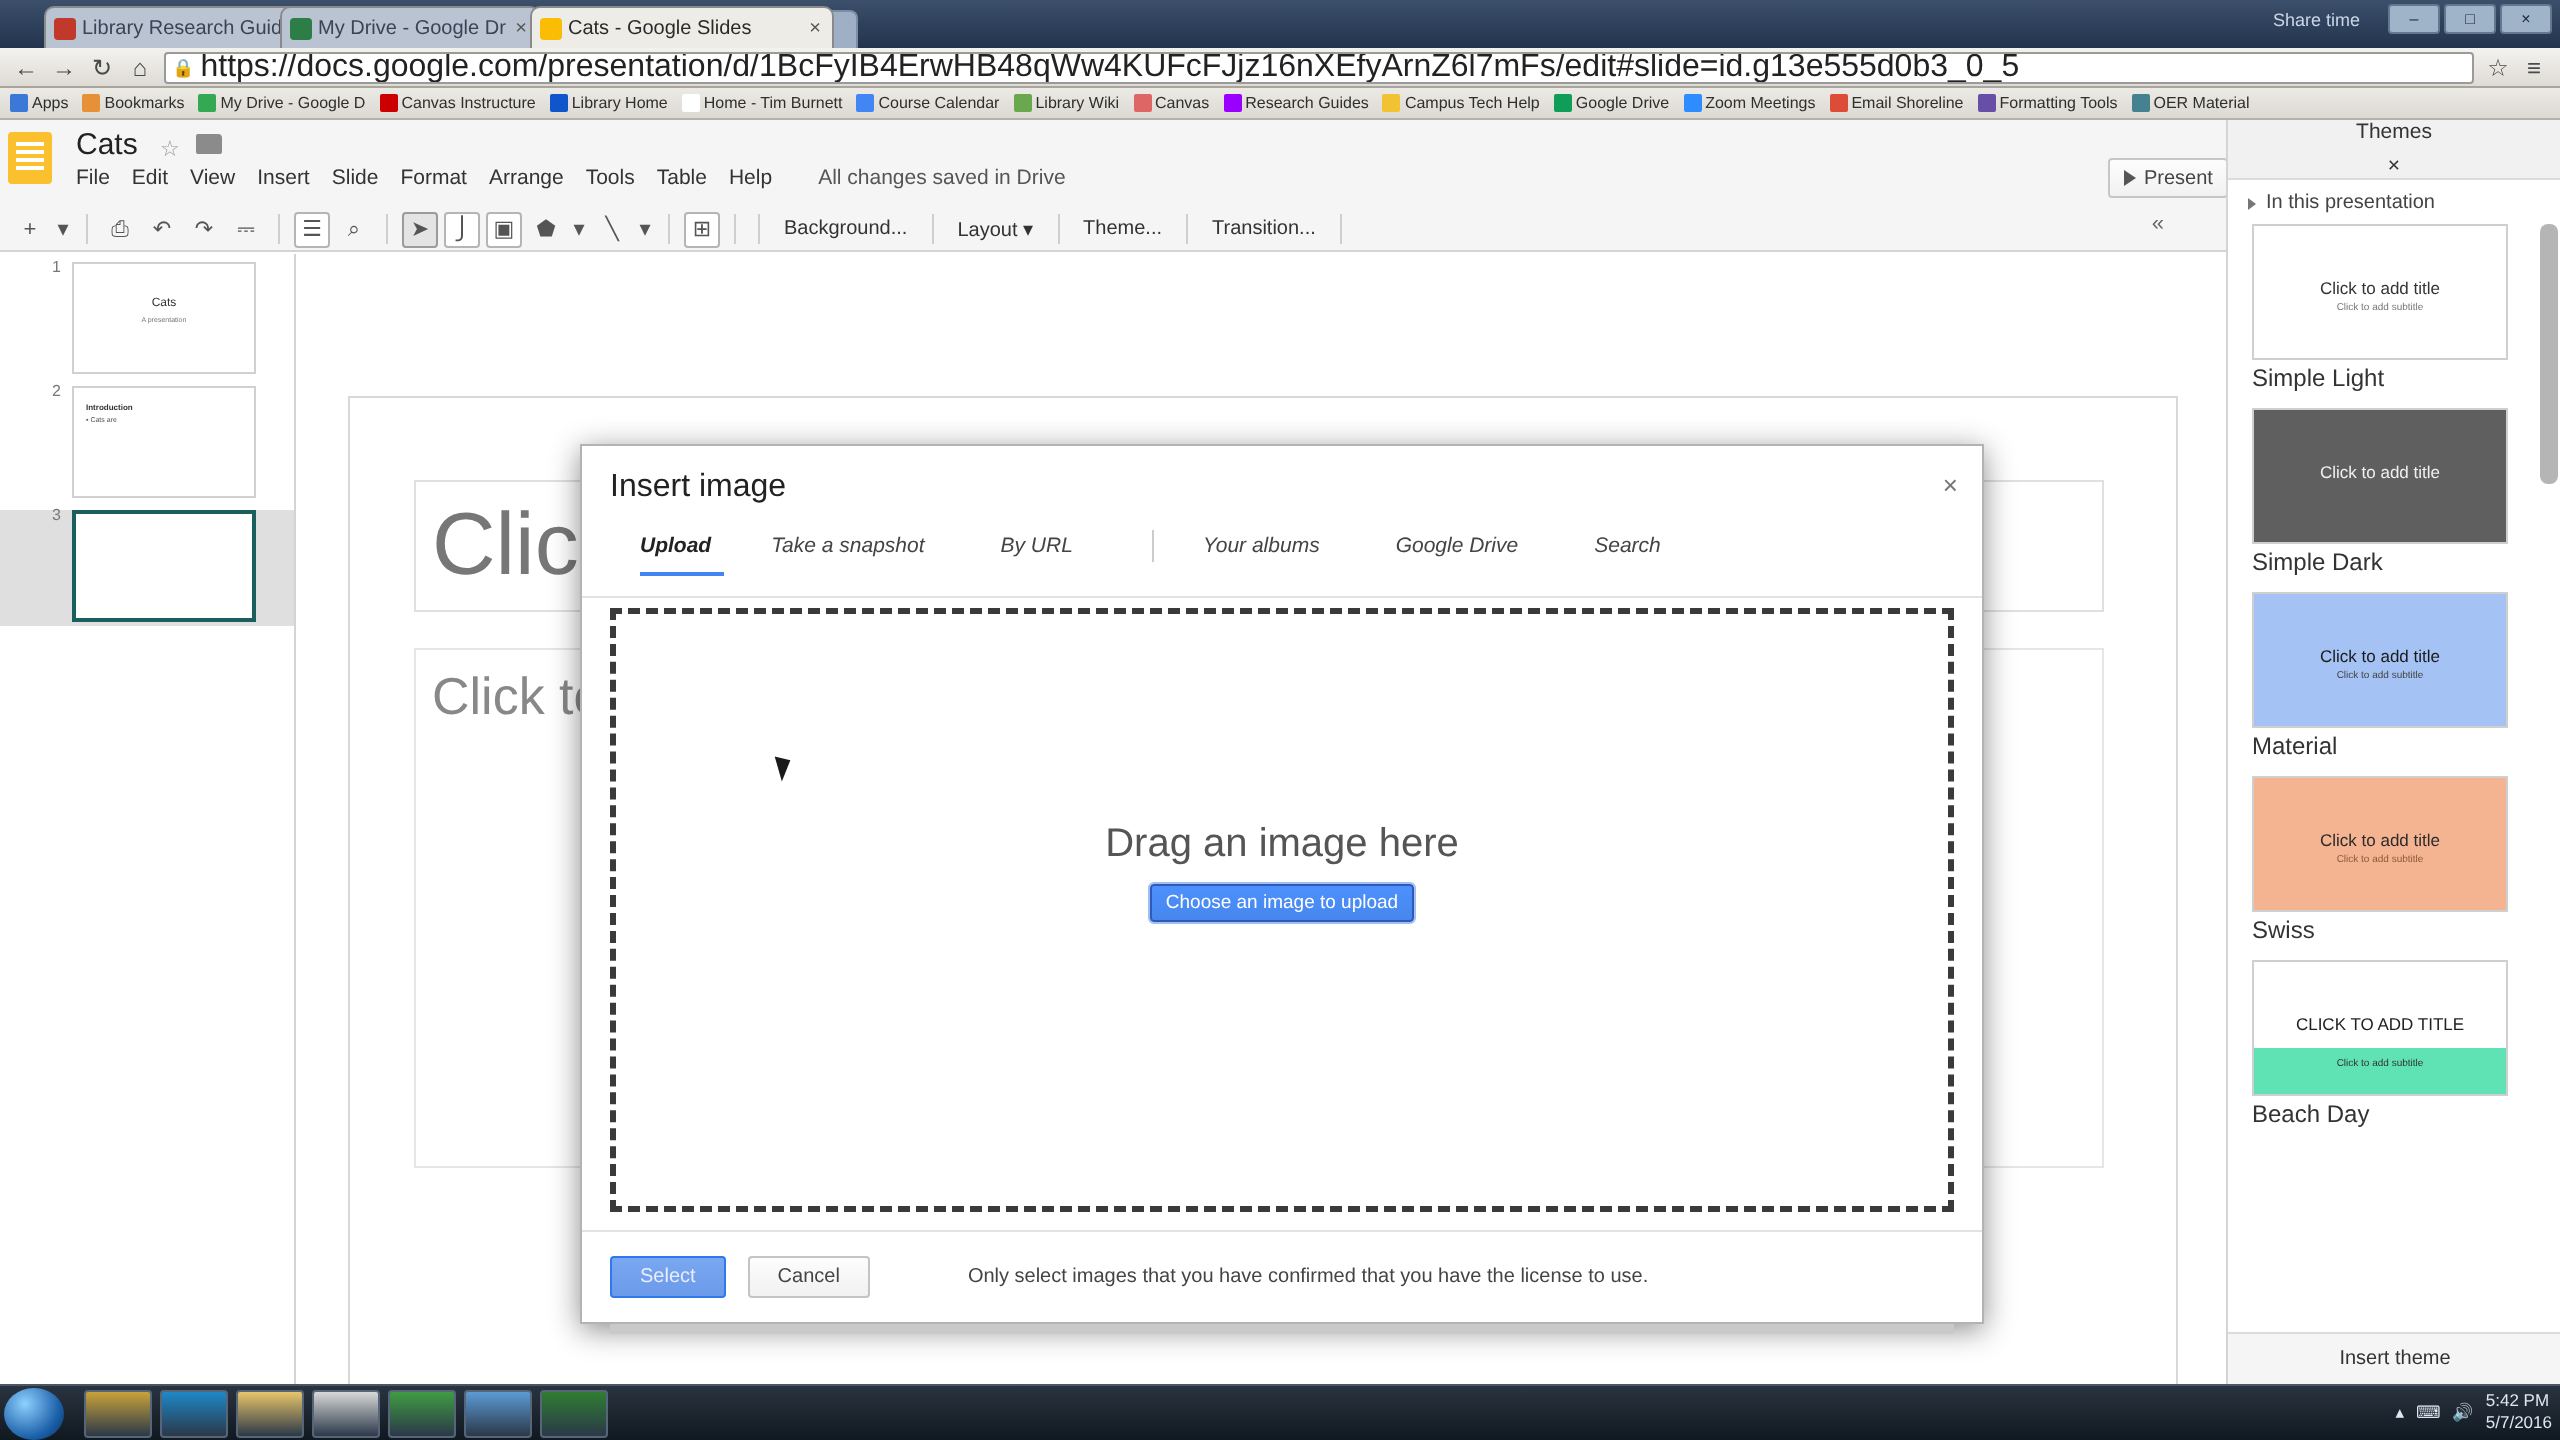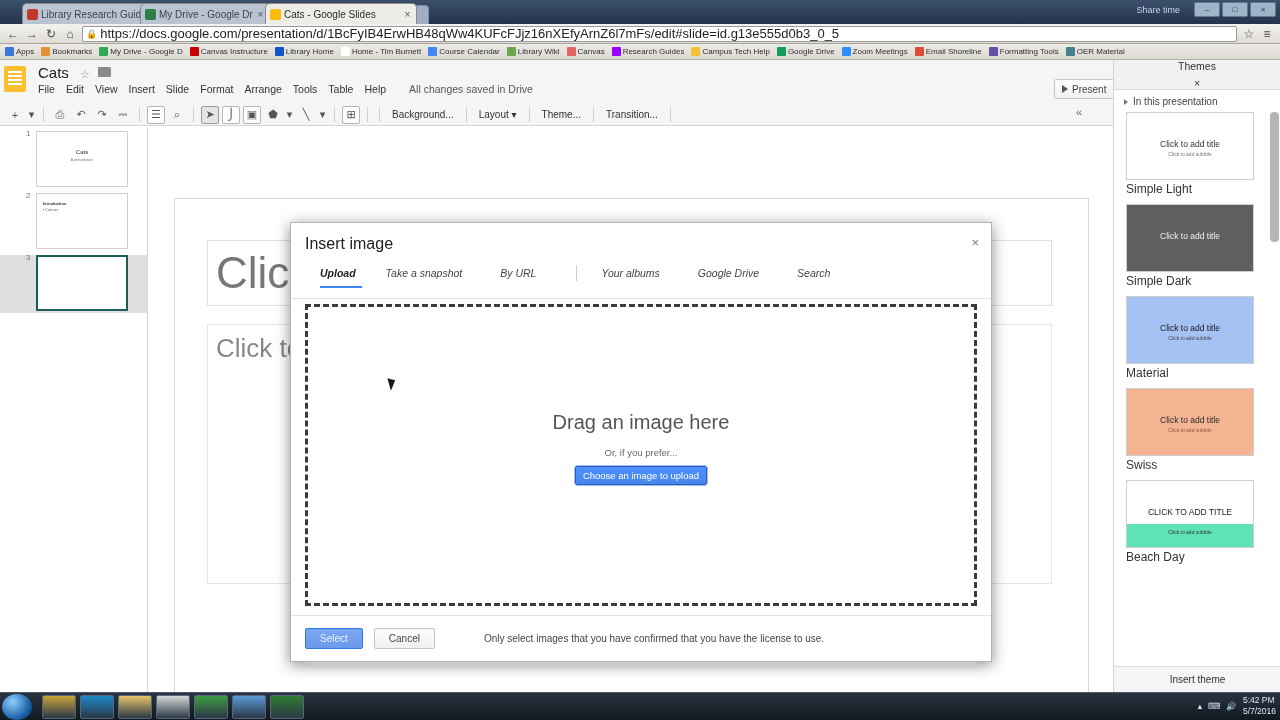--- a/index.html
+++ b/index.html
@@ -42,21 +42,21 @@
   .sharetime { position:absolute; right:100px; top:5px; font-size:9px; color:#c9d6e5; }
 
   .navbar { position:absolute; left:0; top:24px; width:1280px; height:20px;
             background:linear-gradient(to bottom,#f3f2ef,#dedbd5); border-bottom:1px solid #a9a49d;
             display:flex; align-items:center; gap:5px; padding:0 6px; }
   .nav-icon { width:14px; height:14px; display:flex; align-items:center; justify-content:center;
               font-size:12px; color:#4a4a4a; }
   .urlbar { flex:1; height:16px; background:#fff; border:1px solid #9a9a9a; border-radius:2px;
             display:flex; align-items:center; padding:0 3px; gap:3px; overflow:hidden; }
   .lock { font-size:9px; color:#2e7d32; }
-  .urltext { font-size:13px; color:#222; white-space:nowrap; overflow:hidden; }
+  .urltext { font-size:16px; color:#222; white-space:nowrap; overflow:hidden; }
   .nav-right { display:flex; gap:4px; align-items:center; }
 
   .bookmarks { position:absolute; left:0; top:44px; width:1280px; height:16px;
                background:linear-gradient(to bottom,#eceae5,#dcd9d3); border-bottom:1px solid #b5b0a9;
                display:flex; align-items:center; gap:7px; padding:0 5px; overflow:hidden; }
   .bm { display:flex; align-items:center; gap:2px; font-size:8px; color:#2f2f2f; white-space:nowrap; }
   .bm-ico { width:9px; height:9px; border-radius:1px; flex:0 0 9px; }
 
   
   .app { position:absolute; left:0; top:60px; width:1280px; height:632px; background:#fff; }
@@ -408,21 +408,20 @@
           <span class="mtab-sep"></span>
           <span class="mtab">Your albums</span>
           <span class="mtab">Google Drive</span>
           <span class="mtab">Search</span>
         </div>
       <div class="modal-divider"></div>
 
       <div class="dropzone">
         <div class="dz-center">
           <div class="dz-main">Drag an image here</div>
-          <div class="dz-or">Or, if you prefer...</div>
           <div class="dz-btn">Choose an image to upload</div>
         </div>
       </div>
 
       <div class="modal-footer">
         <div class="f-select">Select</div>
         <div class="f-cancel">Cancel</div>
         <div class="f-note">Only select images that you have confirmed that you have the license to use.</div>
       </div>
       <div class="modal-scroll"></div>

